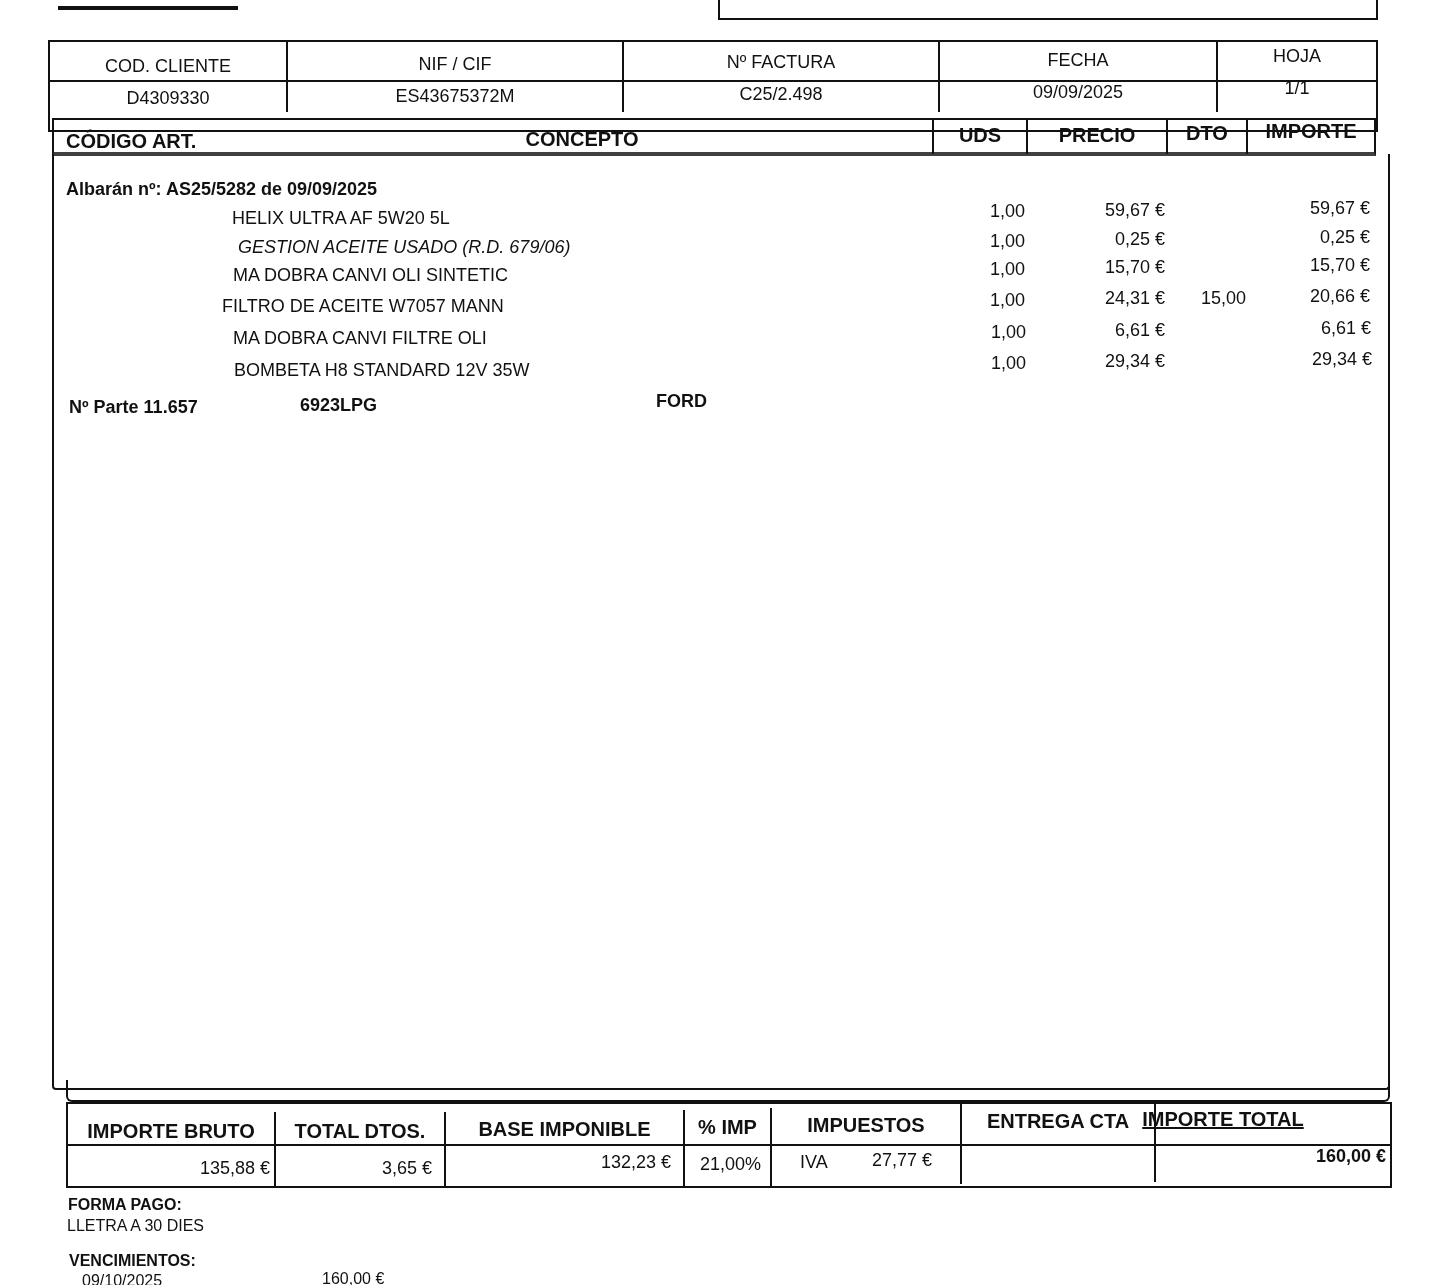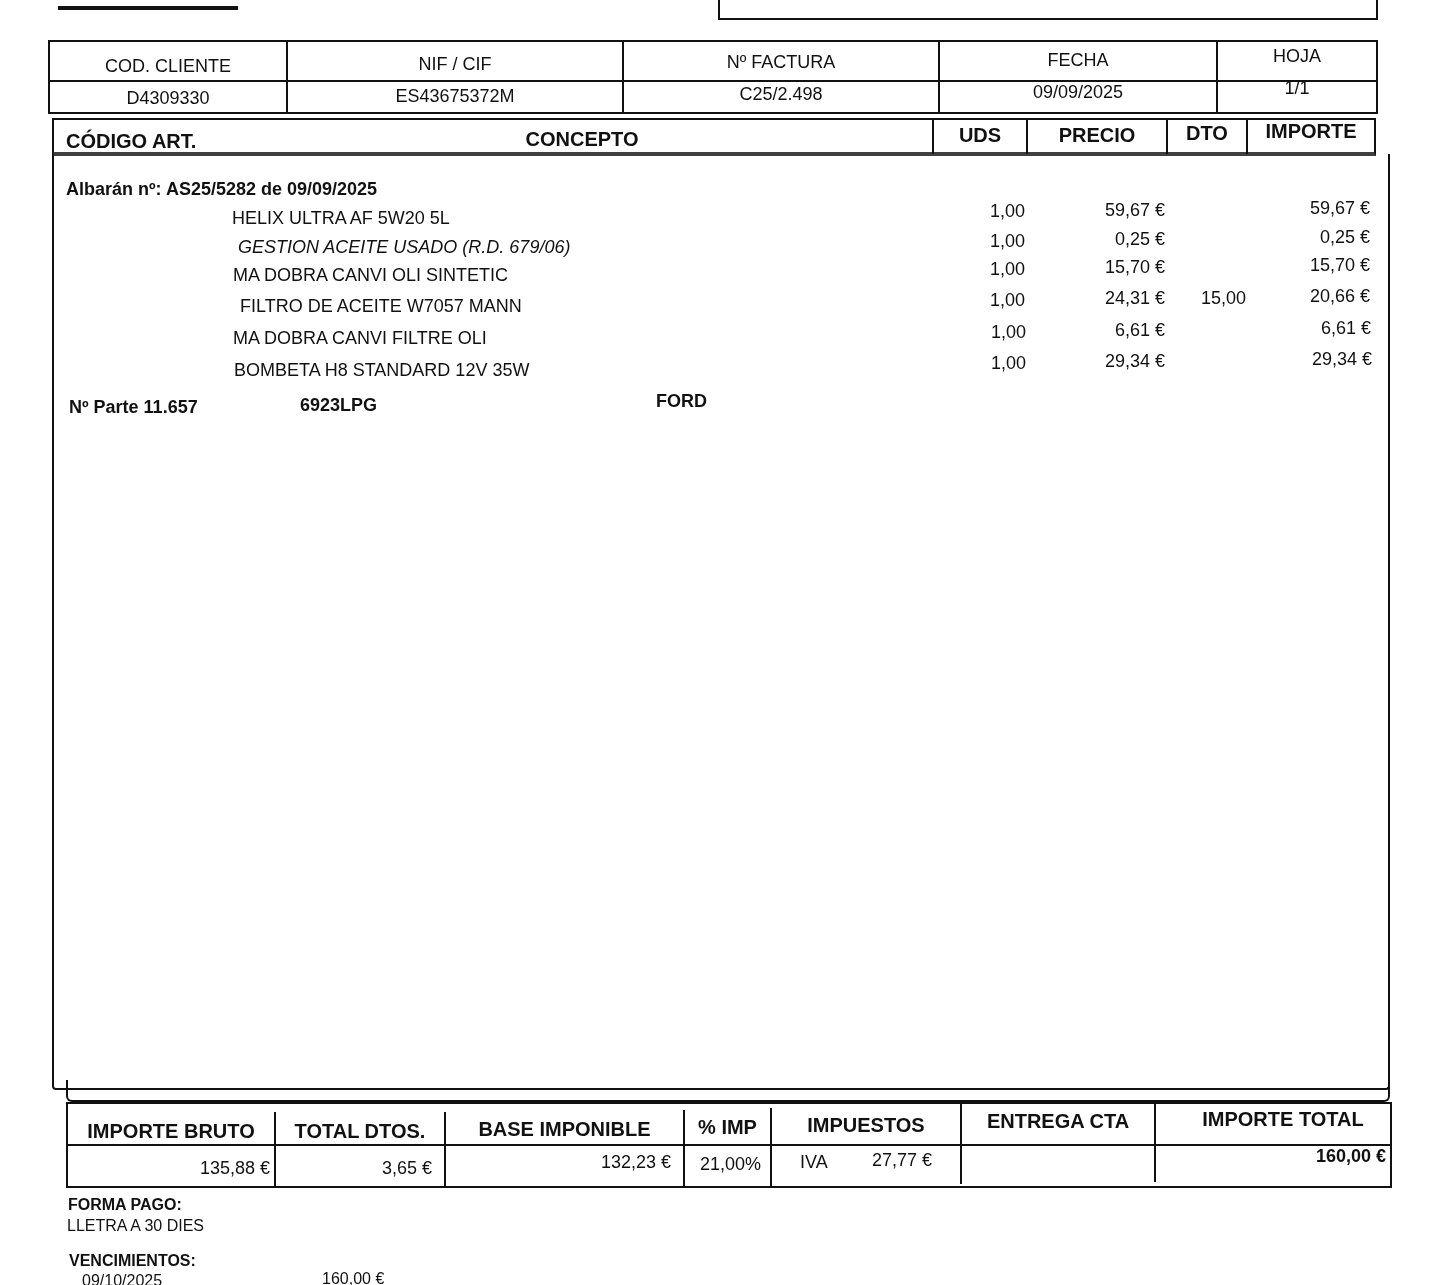--- a/index.html
+++ b/index.html
@@ -15,21 +15,21 @@
   .num { position:absolute; font-size:18px; text-align:right; }
   .desc { position:absolute; font-size:18px; white-space:nowrap; }
   .ital { font-style:italic; }
 </style>
 </head>
 <body>
 
 <div class="abs" style="left:58px; top:-14px; width:180px; height:20px; border-bottom:4px solid #111; overflow:hidden;"></div>
 <div class="abs" style="left:718px; top:-4px; width:660px; height:24px; border:2px solid #111; border-top:none; box-sizing:border-box;"></div>
 
-<div class="box" style="left:48px; top:40px; width:1330px; height:74px;">
+<div class="box" style="left:48px; top:40px; width:1330px; height:92px;">
   <div class="hline" style="left:0; top:38px; width:1326px;"></div>
   <div class="vline" style="left:236px; top:0; height:70px;"></div>
   <div class="vline" style="left:572px; top:0; height:70px;"></div>
   <div class="vline" style="left:888px; top:0; height:70px;"></div>
   <div class="vline" style="left:1166px; top:0; height:70px;"></div>
 
   <div class="cell" style="left:0; top:6px; width:236px; height:36px;">COD. CLIENTE</div>
   <div class="cell" style="left:574px; top:2px; width:314px; height:36px;">Nº FACTURA</div>
   <div class="cell" style="left:238px; top:4px; width:334px; height:36px;">NIF / CIF</div>
   <div class="cell" style="left:890px; top:0; width:276px; height:36px;">FECHA</div>
@@ -75,21 +75,21 @@
   <div class="num" style="left:1250px; width:120px; top:227px;">0,25 €</div>
 </div>
 <div>
   <div class="desc" style="left:233px; top:265px;">MA DOBRA CANVI OLI SINTETIC</div>
   <div class="num" style="left:940px; width:85px; top:259px;">1,00</div>
   <div class="num" style="left:1040px; width:125px; top:257px;">15,70 €</div>
   <div class="num" style="left:1180px; width:66px; top:257px;"></div>
   <div class="num" style="left:1250px; width:120px; top:255px;">15,70 €</div>
 </div>
 <div>
-  <div class="desc" style="left:240px; top:296px;">FILTRO DE ACEITE W7057 MANN</div>
+  <div class="desc" style="left:222px; top:296px;">FILTRO DE ACEITE W7057 MANN</div>
   <div class="num" style="left:940px; width:85px; top:290px;">1,00</div>
   <div class="num" style="left:1040px; width:125px; top:288px;">24,31 €</div>
   <div class="num" style="left:1180px; width:66px; top:288px;">15,00</div>
   <div class="num" style="left:1250px; width:120px; top:286px;">20,66 €</div>
 </div>
 <div>
   <div class="desc" style="left:233px; top:328px;">MA DOBRA CANVI FILTRE OLI</div>
   <div class="num" style="left:940px; width:86px; top:322px;">1,00</div>
   <div class="num" style="left:1040px; width:125px; top:320px;">6,61 €</div>
   <div class="num" style="left:1180px; width:66px; top:320px;"></div>
@@ -115,21 +115,21 @@
   <div class="vline" style="left:702px; top:4px; height:78px;"></div>
   <div class="vline" style="left:892px; top:0; height:80px;"></div>
   <div class="vline" style="left:1086px; top:0; height:78px;"></div>
 
   <div class="cell hdr" style="left:0; top:10px; width:206px; height:34px;">IMPORTE BRUTO</div>
   <div class="cell hdr" style="left:208px; top:10px; width:168px; height:34px;">TOTAL DTOS.</div>
   <div class="cell hdr" style="left:378px; top:8px; width:237px; height:34px;">BASE IMPONIBLE</div>
   <div class="cell hdr" style="left:617px; top:6px; width:85px; height:34px;">% IMP</div>
   <div class="cell hdr" style="left:704px; top:4px; width:188px; height:34px;">IMPUESTOS</div>
   <div class="cell hdr" style="left:894px; top:0; width:192px; height:34px;">ENTREGA CTA</div>
-  <div class="cell hdr" style="left:1104px; top:-2px; width:222px; height:34px;">IMPORTE TOTAL</div>
+  <div class="cell hdr" style="left:1044px; top:-2px; width:222px; height:34px;text-decoration:underline;">IMPORTE TOTAL</div>
 
   <div class="num" style="left:0; width:202px; top:54px;">135,88 €</div>
   <div class="num" style="left:208px; width:156px; top:54px;">3,65 €</div>
   <div class="num" style="left:378px; width:225px; top:48px;">132,23 €</div>
   <div class="num" style="left:617px; width:76px; top:50px;">21,00%</div>
   <div class="desc" style="left:732px; top:48px;">IVA</div>
   <div class="num" style="left:780px; width:108px; top:46px;text-align:center;">27,77 €</div>
   <div class="num" style="left:894px; width:186px; top:46px;"></div>
   <div class="num bold" style="left:1088px; width:230px; top:42px;">160,00 €</div>
 </div>

